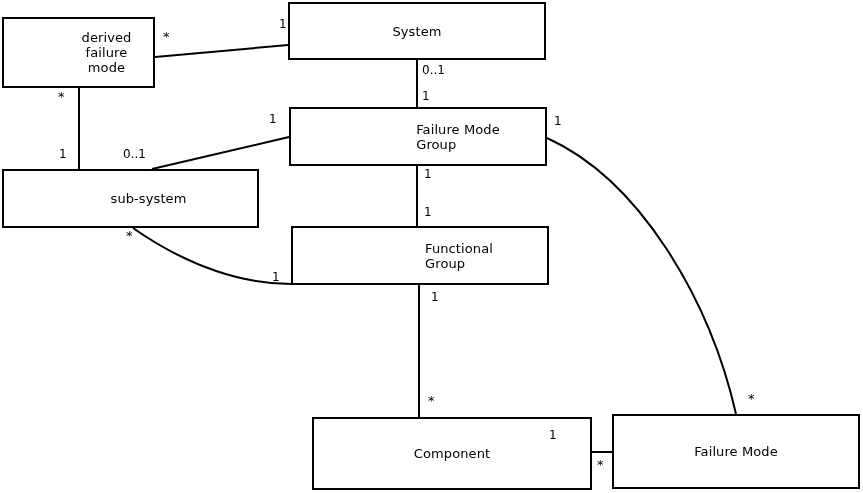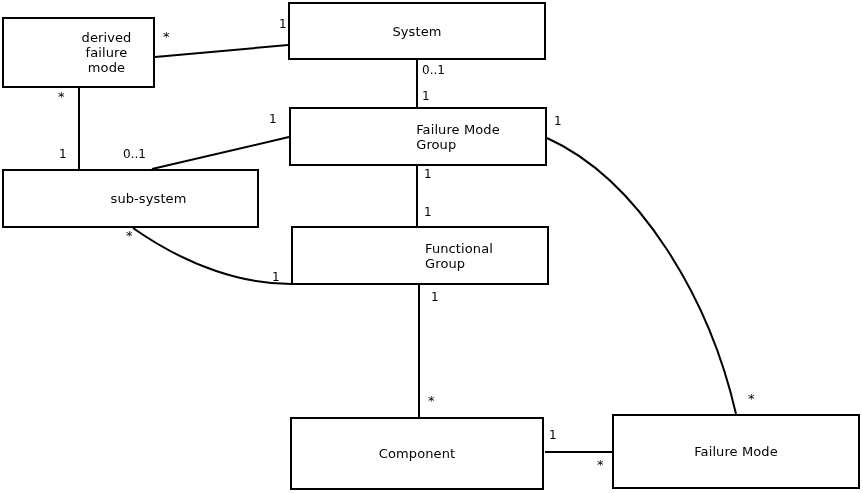--- a/index.html
+++ b/index.html
@@ -88,21 +88,21 @@
       <div class="uml-class-name" style="text-align: left; margin-left: 80px;">Failure Mode
 Group</div>
     </div>
     <div class="uml-class" style="left: 2px; top: 169px; width: 257px; height: 59px; padding-left: 36px;">
       <div class="uml-class-name" style="text-align: center;">sub-system</div>
     </div>
     <div class="uml-class" style="left: 291px; top: 226px; width: 258px; height: 59px;">
       <div class="uml-class-name" style="text-align: left; margin-left: 78px;">Functional
 Group</div>
     </div>
-    <div class="uml-class" style="left: 290px; top: 417px; width: 254px; height: 73px;">
+    <div class="uml-class" style="left: 312px; top: 417px; width: 280px; height: 73px;">
       <div class="uml-class-name" style="text-align: center;">Component</div>
     </div>
     <div class="uml-class" style="left: 612px; top: 414px; width: 248px; height: 75px;">
       <div class="uml-class-name" style="text-align: center;">Failure Mode</div>
     </div>
     <div class="mult-label star" style="left: 163px; top: 31px;">*</div>
     <div class="mult-label" style="left: 279px; top: 18px;">1</div>
     <div class="mult-label" style="left: 422px; top: 64px;">0..1</div>
     <div class="mult-label" style="left: 422px; top: 90px;">1</div>
     <div class="mult-label star" style="left: 58px; top: 91px;">*</div>

